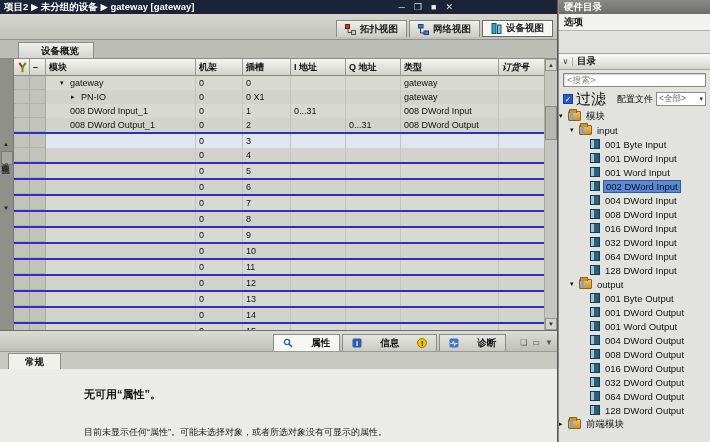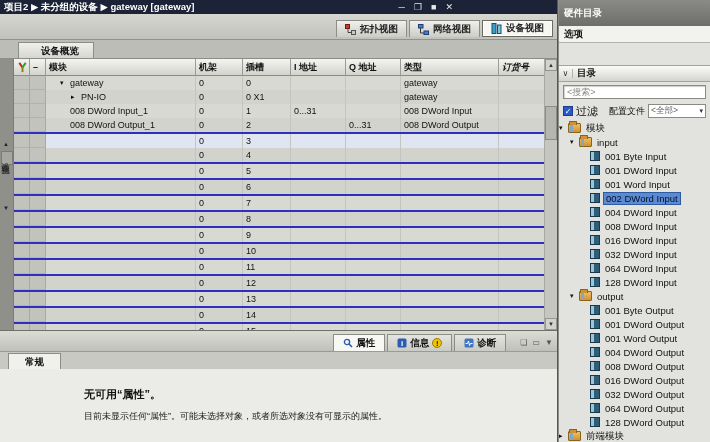--- a/index.html
+++ b/index.html
@@ -47,43 +47,43 @@
   .exp{width:10px;flex:0 0 auto;font-size:7px;color:#111;}
   .filler{flex:1 1 auto;background:#cfcfc9;}
   
   .vscroll{width:13px;flex:0 0 auto;background:#c6c6c0;border-left:1px solid #a9a9a3;display:flex;flex-direction:column;align-items:stretch;}
   .vscroll .arr,.hscroll .arr{height:12px;background:#d3d3cd;border:1px solid #97978f;font-size:6px;display:flex;align-items:center;justify-content:center;color:#333;flex:0 0 auto;}
   .vscroll .track{flex:1 1 auto;position:relative;}
   .vscroll .thumb{position:absolute;top:14%;left:0;width:100%;height:34px;background:#b6b6b0;border:1px solid #8d8d87;}
   
   .props{flex:0 0 auto;height:112px;display:flex;flex-direction:column;border-top:1px solid #6f6f69;}
   .props-tabbar{height:20px;background:linear-gradient(#dcdcd7,#c0c0ba);display:flex;align-items:flex-end;justify-content:flex-end;padding-right:4px;flex:0 0 auto;}
-  .ptab{height:17px;display:flex;align-items:center;gap:3px;padding:0 9px;font-size:9.5px;font-weight:bold;background:linear-gradient(#e4e4e0,#cbcbc5);border:1px solid #8d8d87;border-bottom:none;}
+  .ptab{height:17px;display:flex;align-items:center;gap:18px;padding:0 9px;font-size:9.5px;font-weight:bold;background:linear-gradient(#e4e4e0,#cbcbc5);border:1px solid #8d8d87;border-bottom:none;}
   .ptab.active{background:#f7f7f4;}
   .picon{width:10px;height:10px;display:inline-block;}
   .warnbadge{width:10px;height:10px;border-radius:50%;background:#f2c400;border:1px solid #9a7d00;color:#111;font-size:7.5px;font-weight:bold;display:flex;align-items:center;justify-content:center;}
   .props-winicons{display:flex;gap:5px;margin-left:14px;margin-bottom:4px;color:#555;font-size:8px;}
   .gen-strip{height:18px;background:#c9c9c3;border-top:1px solid #9b9b95;display:flex;align-items:flex-end;padding-left:8px;flex:0 0 auto;}
   .gen-tab{height:16px;background:#f0f0ec;border:1px solid #8d8d87;border-bottom:none;padding:2px 16px 0 16px;font-weight:bold;font-size:9.5px;}
   .props-msg{flex:1 1 auto;background:#ececE8;background:#ebebe7;padding:18px 10px 0 84px;}
-  .props-msg .t{font-size:11px;font-weight:bold;margin-bottom:8px;}
+  .props-msg .t{font-size:11px;font-weight:bold;margin-bottom:24px;}
   .props-msg .b{font-size:9px;color:#222;}
   
   .side{width:152px;height:442px;background:#e2e2de;display:flex;flex-direction:column;border-left:1px solid #8d8d87;}
-  .side-header{height:26px;background:linear-gradient(#8a8a86,#6d6d69);color:#fff;font-weight:bold;font-size:9.5px;display:flex;align-items:center;padding:0 5px;flex:0 0 auto;}
+  .side-header{height:14px;background:linear-gradient(#8a8a86,#6d6d69);color:#fff;font-weight:bold;font-size:9.5px;display:flex;align-items:center;padding:0 5px;flex:0 0 auto;}
   .side-options{height:17px;background:#f2f2ef;border-bottom:1px solid #b3b3ad;display:flex;align-items:center;padding:0 5px;font-weight:bold;font-size:9.5px;flex:0 0 auto;}
   .side-gap{height:22px;flex:0 0 auto;}
   .cat-header{height:17px;background:linear-gradient(#fbfbf9,#d4d4cf);border-top:1px solid #a3a39d;border-bottom:1px solid #a3a39d;display:flex;align-items:center;flex:0 0 auto;}
   .cat-header .chev{width:14px;text-align:center;font-size:8px;color:#333;border-right:1px solid #b3b3ad;}
   .cat-header .lbl{font-weight:bold;padding-left:4px;font-size:9.5px;}
   .searchrow{padding:3px 4px;flex:0 0 auto;}
   .searchbox{height:14px;background:#fff;border:1px solid #8a8a84;box-shadow:inset 1px 1px 1px #d0d0cc;color:#8a8a84;font-size:9px;display:flex;align-items:center;padding:0 3px;}
   .filterrow{height:18px;display:flex;align-items:center;padding:0 4px;gap:3px;flex:0 0 auto;}
   .checkbox{width:10px;height:10px;background:#2a59c8;border:1px solid #1b3d8c;color:#fff;font-size:8px;line-height:9px;text-align:center;flex:0 0 auto;}
-  .filterrow .flabel{font-size:11px;text-align:right;}
+  .filterrow .flabel{font-size:15px;text-align:right;}
   .filterrow .plabel{font-size:9px;margin-left:8px;}
   .dropdown{flex:1 1 auto;height:14px;background:#fff;border:1px solid #8a8a84;display:flex;align-items:center;justify-content:space-between;padding:0 2px;font-size:8.5px;color:#666;}
   .dropdown .dcaret{font-size:7px;color:#333;}
   .tree{flex:1 1 auto;overflow:hidden;padding-top:1px;}
   .titem{height:14px;display:flex;align-items:center;white-space:nowrap;overflow:hidden;}
   .titem .exp{width:9px;font-size:7px;}
   .titem .tlabel{font-size:9.5px;padding:0 2px;}
   .titem.sel .tlabel{background:#5b8ad2;border:1px solid #2d5aa0;color:#06112b;}
   .ficon{width:13px;height:10px;position:relative;flex:0 0 auto;margin-right:3px;background:linear-gradient(#f0c065,#cf9235);border:1px solid #8a6418;border-radius:1px;}
   .ficon::before{content:"";position:absolute;top:-3px;left:0;width:6px;height:3px;background:#cf9235;border:1px solid #8a6418;border-bottom:none;border-radius:1px 1px 0 0;}

